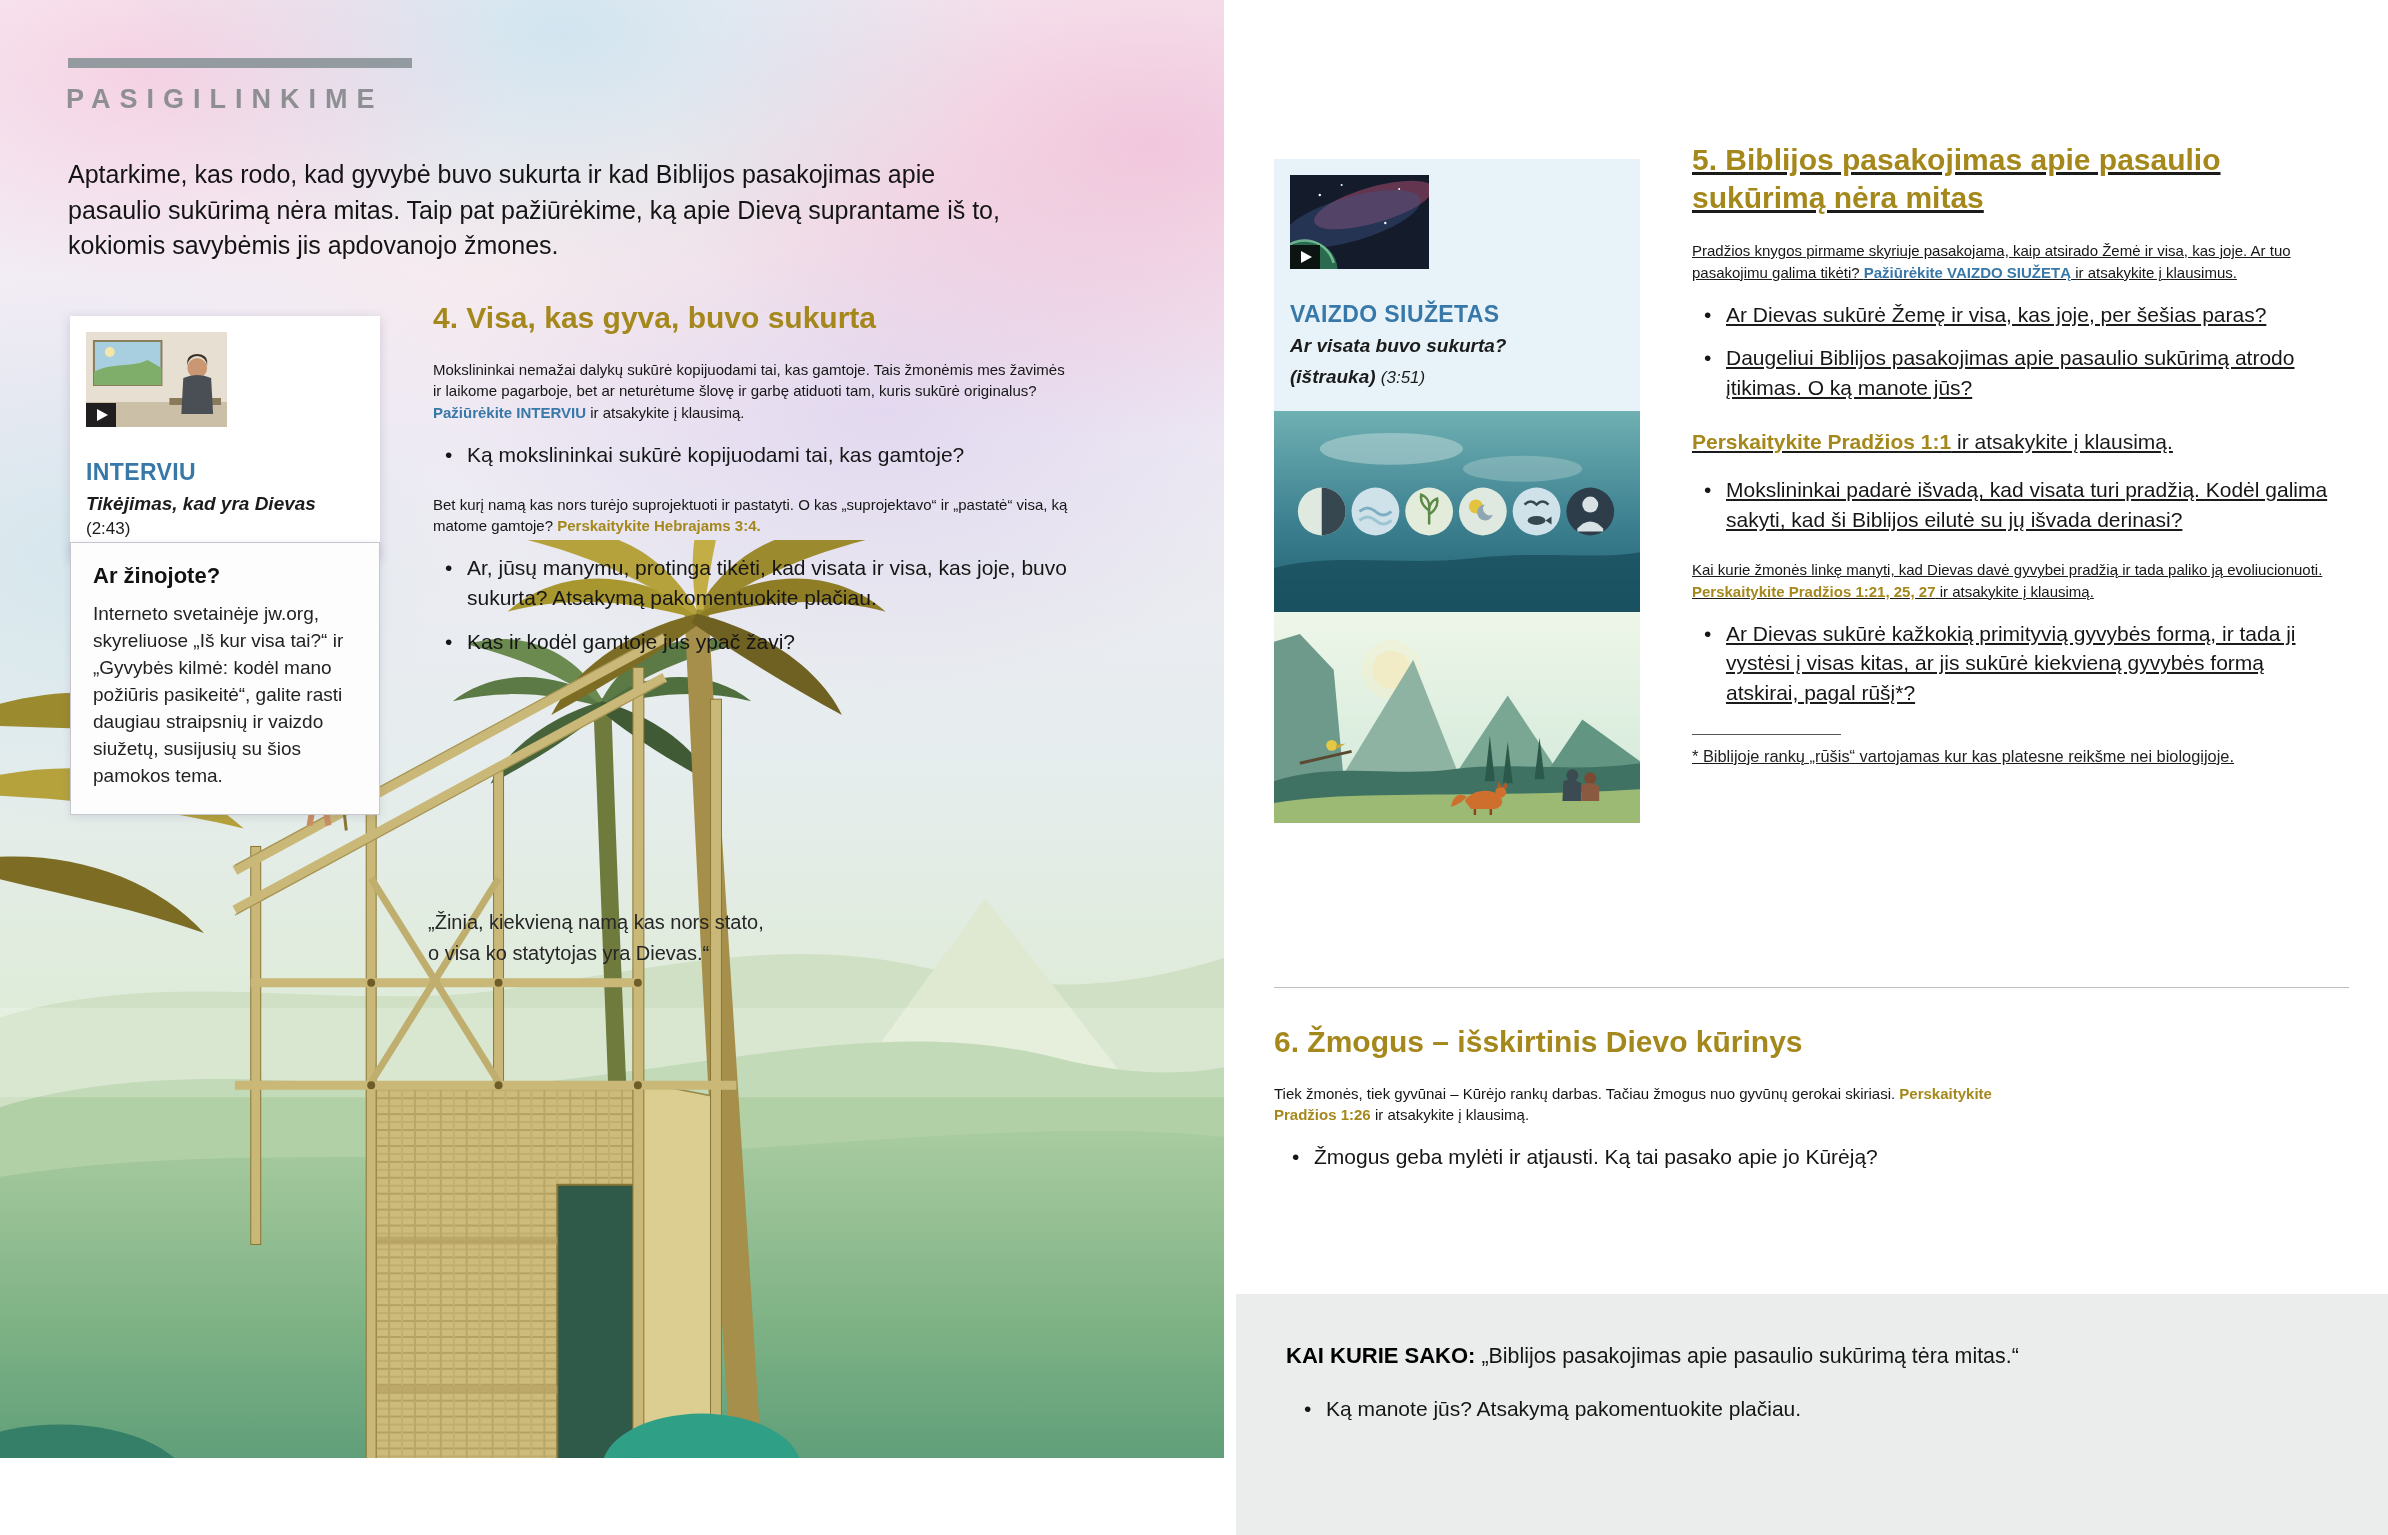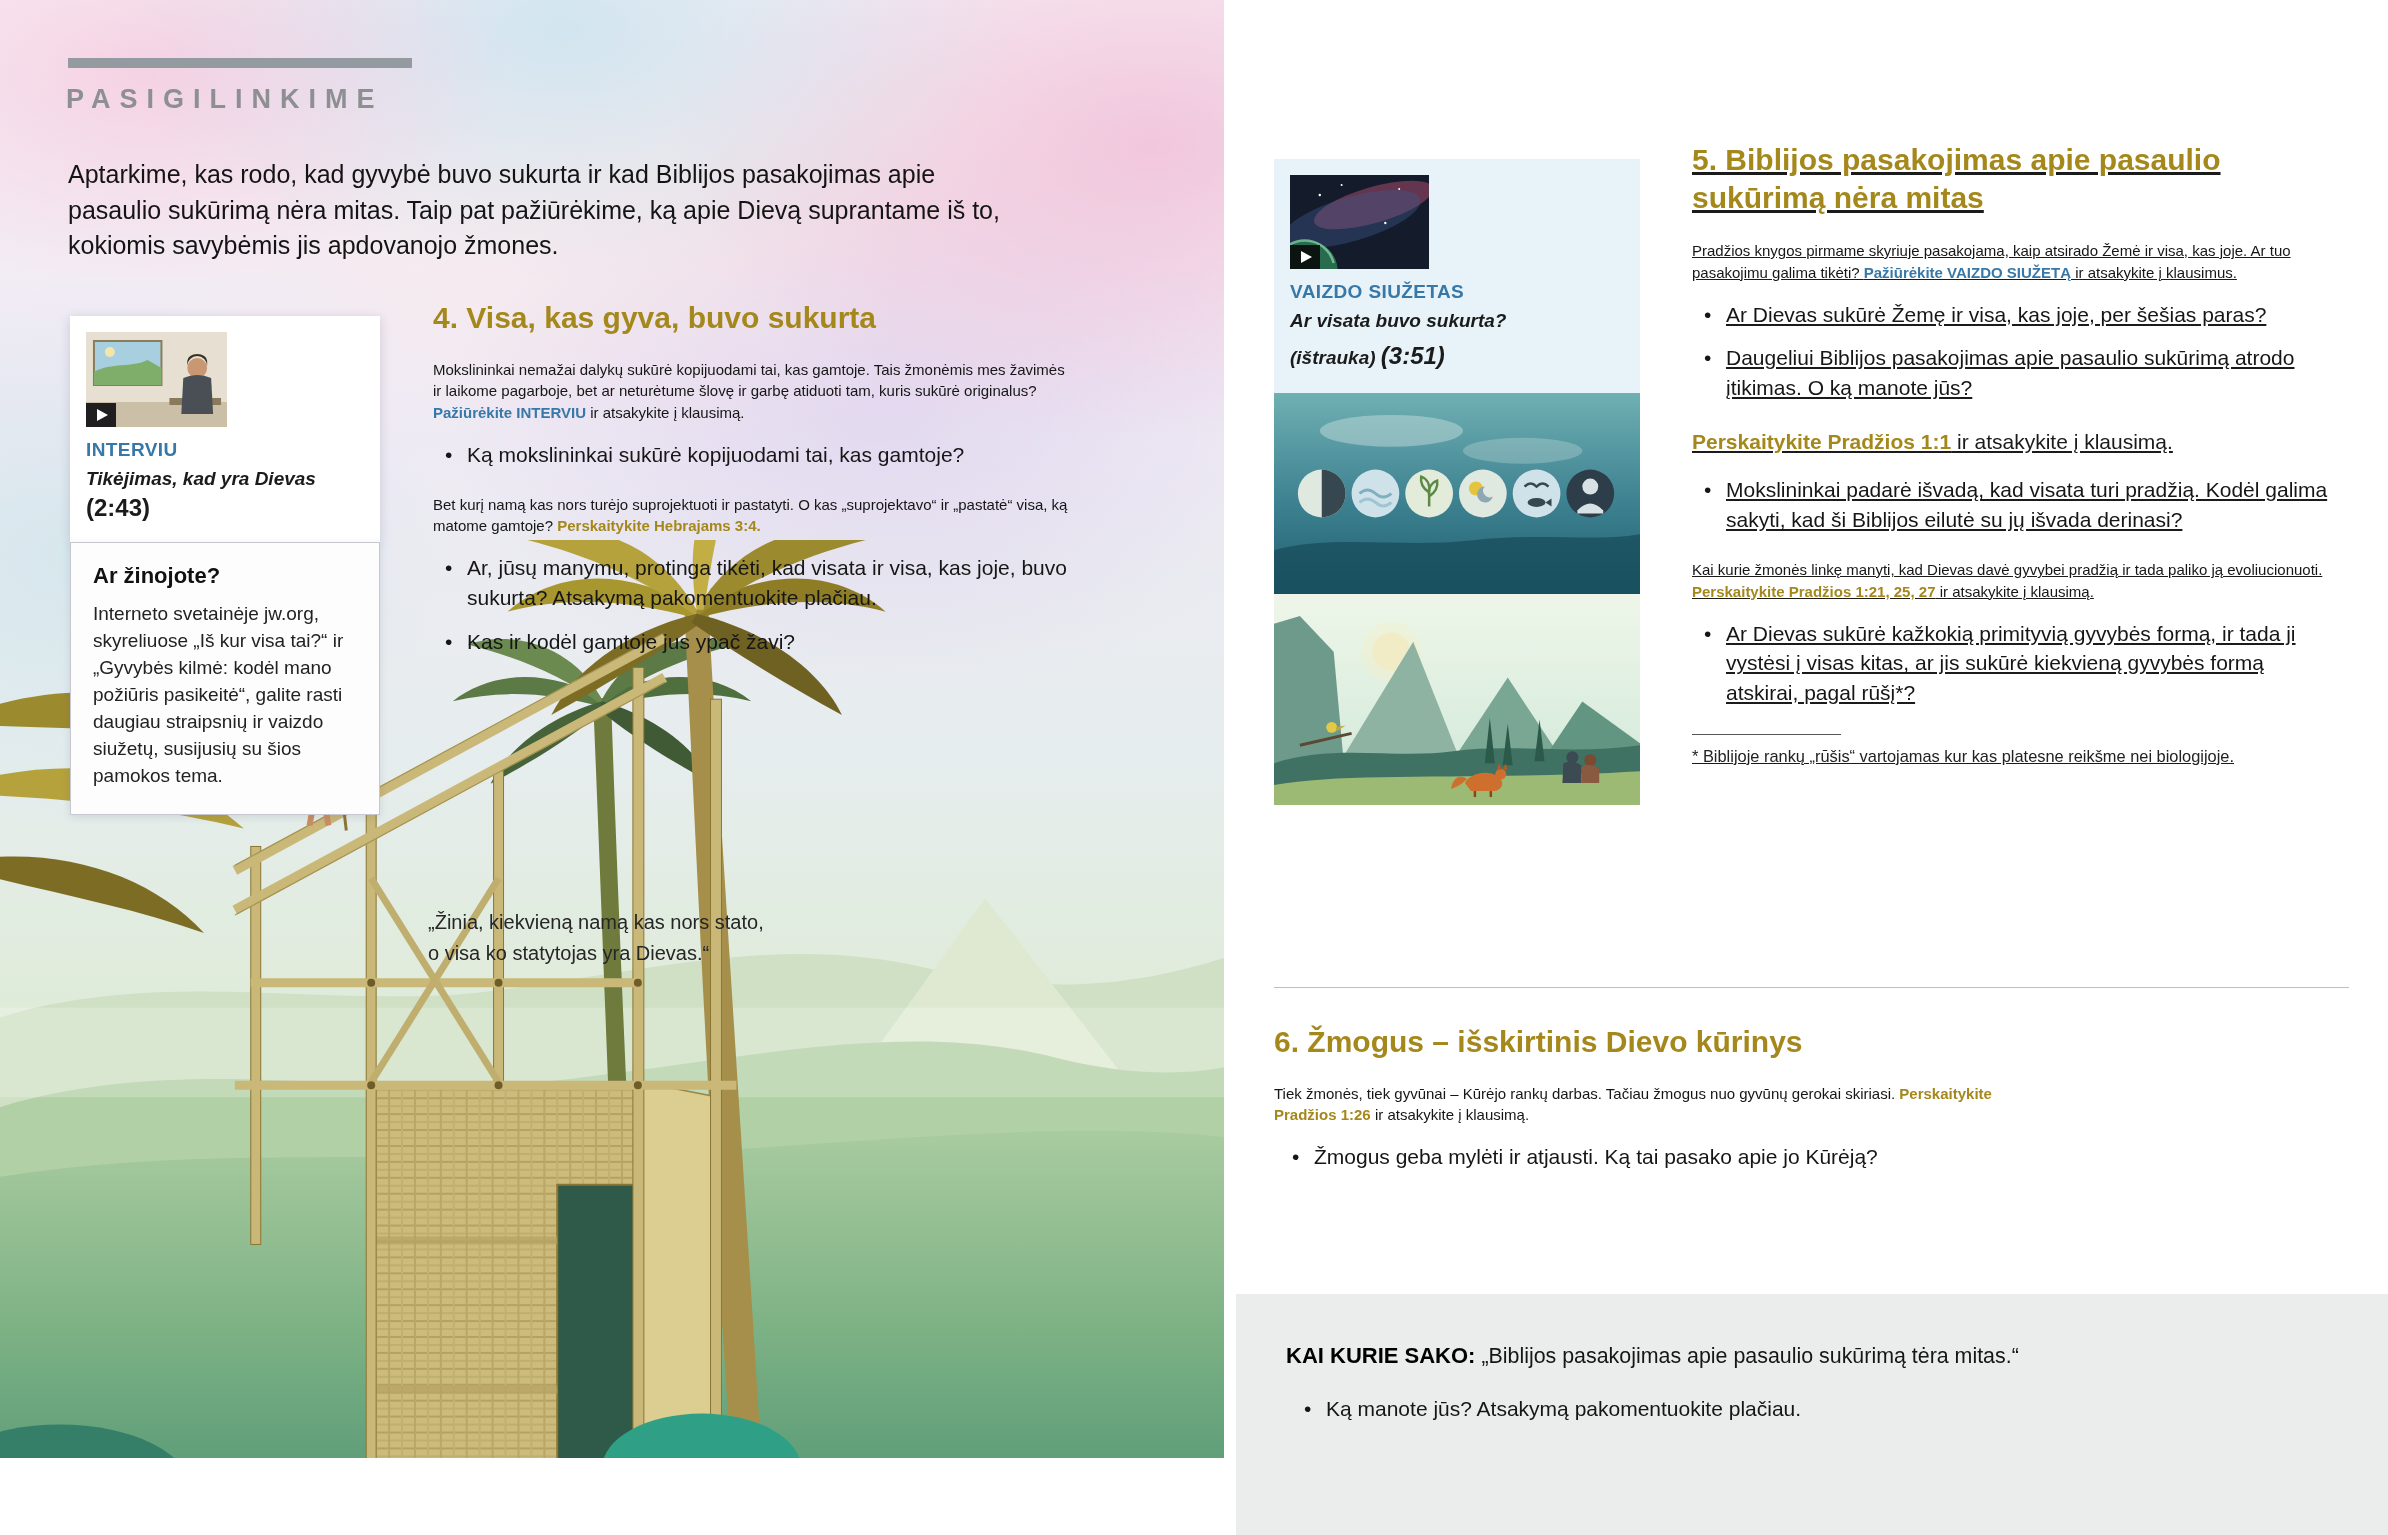--- a/index.html
+++ b/index.html
@@ -28,23 +28,23 @@
   .illustration{position:absolute;left:0;top:540px;width:1224px;height:995px;display:block;}
   .kicker-bar{position:absolute;left:68px;top:58px;width:344px;height:10px;background:#939aa0;}
   .kicker{position:absolute;left:66px;top:84px;font-size:27px;font-weight:bold;letter-spacing:9px;color:var(--kicker);}
   .intro{position:absolute;left:68px;top:157px;width:945px;font-size:25px;line-height:1.42;color:#141414;}
 
   .video-card{position:absolute;left:70px;top:316px;width:310px;background:#fff;padding:16px 16px 20px;box-shadow:0 2px 10px rgba(60,50,90,.18);}
   .vthumb{position:relative;width:141px;height:95px;overflow:hidden;}
   .vthumb svg{display:block;width:100%;height:100%;}
   .play{position:absolute;left:0;bottom:0;width:30px;height:24px;background:rgba(8,8,10,.88);display:flex;align-items:center;justify-content:center;}
   .play::after{content:"";display:block;border-left:11px solid #fff;border-top:6px solid transparent;border-bottom:6px solid transparent;margin-left:3px;}
-  .vlabel{color:var(--blue);font-weight:bold;font-size:19px;letter-spacing:0.4px;margin-top:12px;}
+  .vlabel{color:var(--blue);font-weight:bold;font-size:23px;letter-spacing:0.4px;margin-top:32px;}
   .vtitle{font-weight:bold;font-style:italic;font-size:19px;line-height:1.3;margin-top:6px;}
-  .vdur{font-weight:bold;font-size:24px;margin-top:2px;}
+  .vdur{font-weight:normal;font-size:17px;margin-top:2px;}
 
   .know-box{position:absolute;left:70px;top:542px;width:310px;background:#fdfdfe;border:1px solid #c7c7d0;box-shadow:0 2px 8px rgba(60,50,90,.12);padding:20px 22px 24px;}
   .know-box h3{font-size:22px;margin-bottom:12px;color:#111;}
   .know-box p{font-size:19px;line-height:1.42;color:#222;}
 
   .col4{position:absolute;left:433px;top:299px;width:637px;}
   .gold-heading{color:var(--gold);font-size:30px;font-weight:bold;line-height:1.25;margin-bottom:22px;}
   .body{font-size:15px;line-height:1.45;margin-bottom:16px;color:#161616;}
   .bullets{list-style:none;margin:6px 0 24px 10px;}
   .bullets li{position:relative;padding-left:24px;font-size:21px;line-height:1.42;margin-bottom:14px;color:#161616;}

